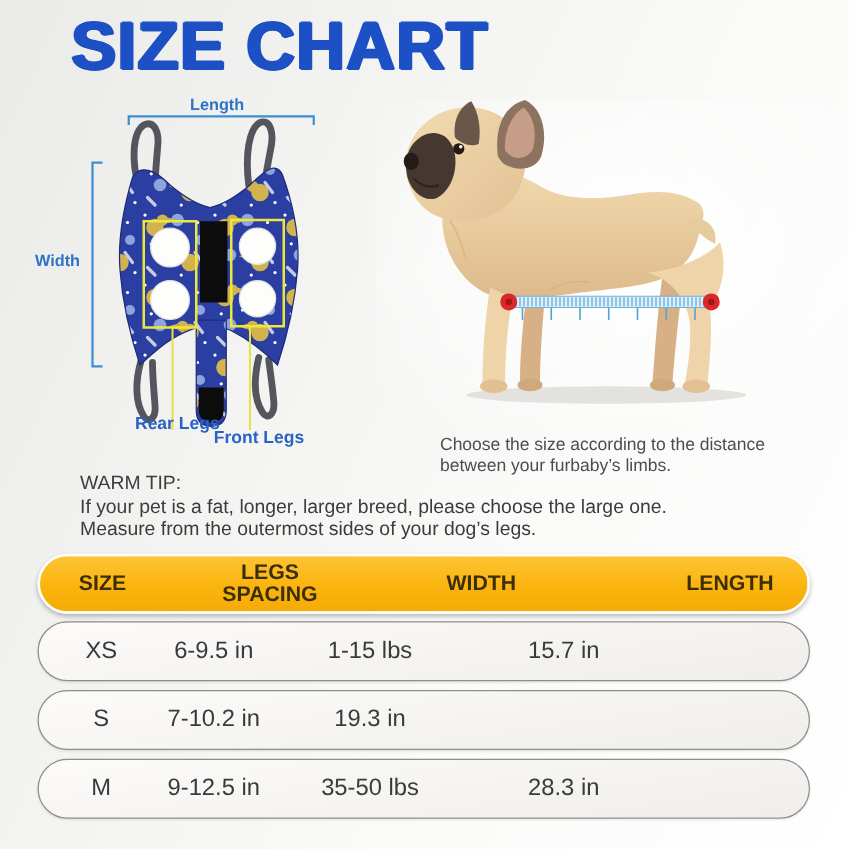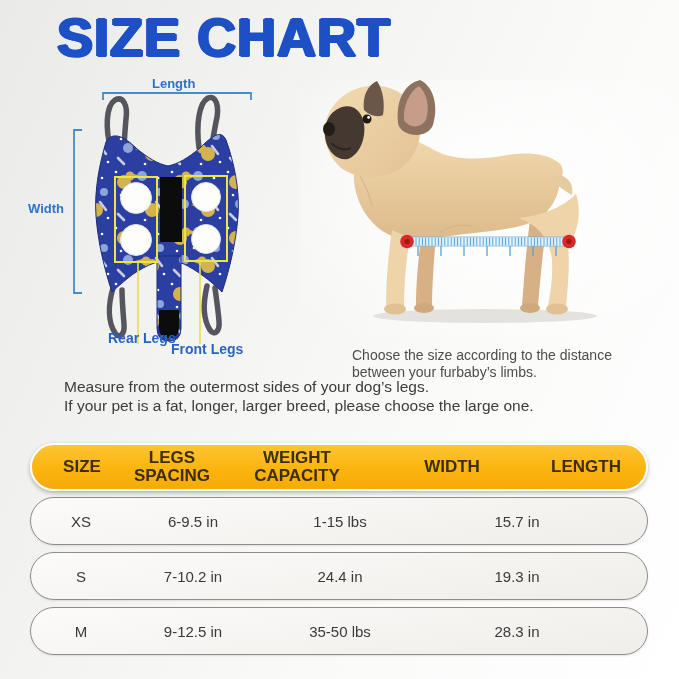--- a/index.html
+++ b/index.html
@@ -29,27 +29,27 @@
   
   .pill{
     left:30px;width:618px;height:48px;border-radius:25px;
     display:grid;grid-template-columns:100px 80px 170px 140px 128px;
     align-items:center;text-align:center;box-sizing:border-box;
   }
   .pill-header{
     top:443px;
     background:linear-gradient(180deg,#fdc435 0%,#fbb40d 55%,#f5ab07 100%);
     border:2px solid #fdfdfb;box-shadow:0 2px 4px rgba(0,0,0,.28);
-    color:#3c2e06;font-weight:bold;font-size:17px;line-height:1.08;
+    color:#3c2e06;font-weight:bold;font-size:17px;line-height:1.08;gap:44px;
   }
   .pill-header .th span{display:inline-block;max-width:96px;}
   .pill-row{
     background:linear-gradient(172deg,#fcfbfa 0%,#f4f3f0 60%,#efeeea 100%);
     border:1px solid #8f8d89;box-shadow:0 1px 2px rgba(0,0,0,.10);
-    color:#3a3a3a;font-size:15px;gap:22px;
+    color:#3a3a3a;font-size:19px;
   }
   .row-xs{top:497px;} .row-s{top:552px;} .row-m{top:607px;}
   svg{display:block;}
 </style>
 </head>
 <body>
 
 <div class="abs page-title">SIZE CHART</div>
 
 <svg class="abs" style="left:20px;top:70px" width="300" height="305" viewBox="20 70 300 305" aria-hidden="true">
@@ -210,43 +210,42 @@
     <circle cx="107" cy="161.5" r="6.8" fill="#db2727"></circle>
     <circle cx="107" cy="161.5" r="2.6" fill="#9e1717"></circle>
     <circle cx="269" cy="161.5" r="6.8" fill="#db2727"></circle>
     <circle cx="269" cy="161.5" r="2.6" fill="#9e1717"></circle>
   </g>
 </svg>
 
 <div class="abs dog-caption">Choose the size according to the distance between your furbaby’s limbs.</div>
 
 <div class="abs warm-tip">
+  <div>WARM TIP:</div>
+  <div>If your pet is a fat, longer, larger breed, please choose the large one.</div>
   <div>Measure from the outermost sides of your dog’s legs.</div>
-  <div>If your pet is a fat, longer, larger breed, please choose the large one.</div>
 </div>
 
 <div class="abs pill pill-header">
   <div class="th"><span>SIZE</span></div>
   <div class="th"><span>LEGS SPACING</span></div>
-  <div class="th"><span>WEIGHT CAPACITY</span></div>
   <div class="th"><span>WIDTH</span></div>
   <div class="th"><span>LENGTH</span></div>
 </div>
 
 <div class="abs pill pill-row row-xs">
   <div>XS</div>
   <div>6-9.5 in</div>
   <div>1-15 lbs</div>
   <div>15.7 in</div>
 </div>
 
 <div class="abs pill pill-row row-s">
   <div>S</div>
   <div>7-10.2 in</div>
-  <div>24.4 in</div>
   <div>19.3 in</div>
 </div>
 
 <div class="abs pill pill-row row-m">
   <div>M</div>
   <div>9-12.5 in</div>
   <div>35-50 lbs</div>
   <div>28.3 in</div>
 </div>
 

